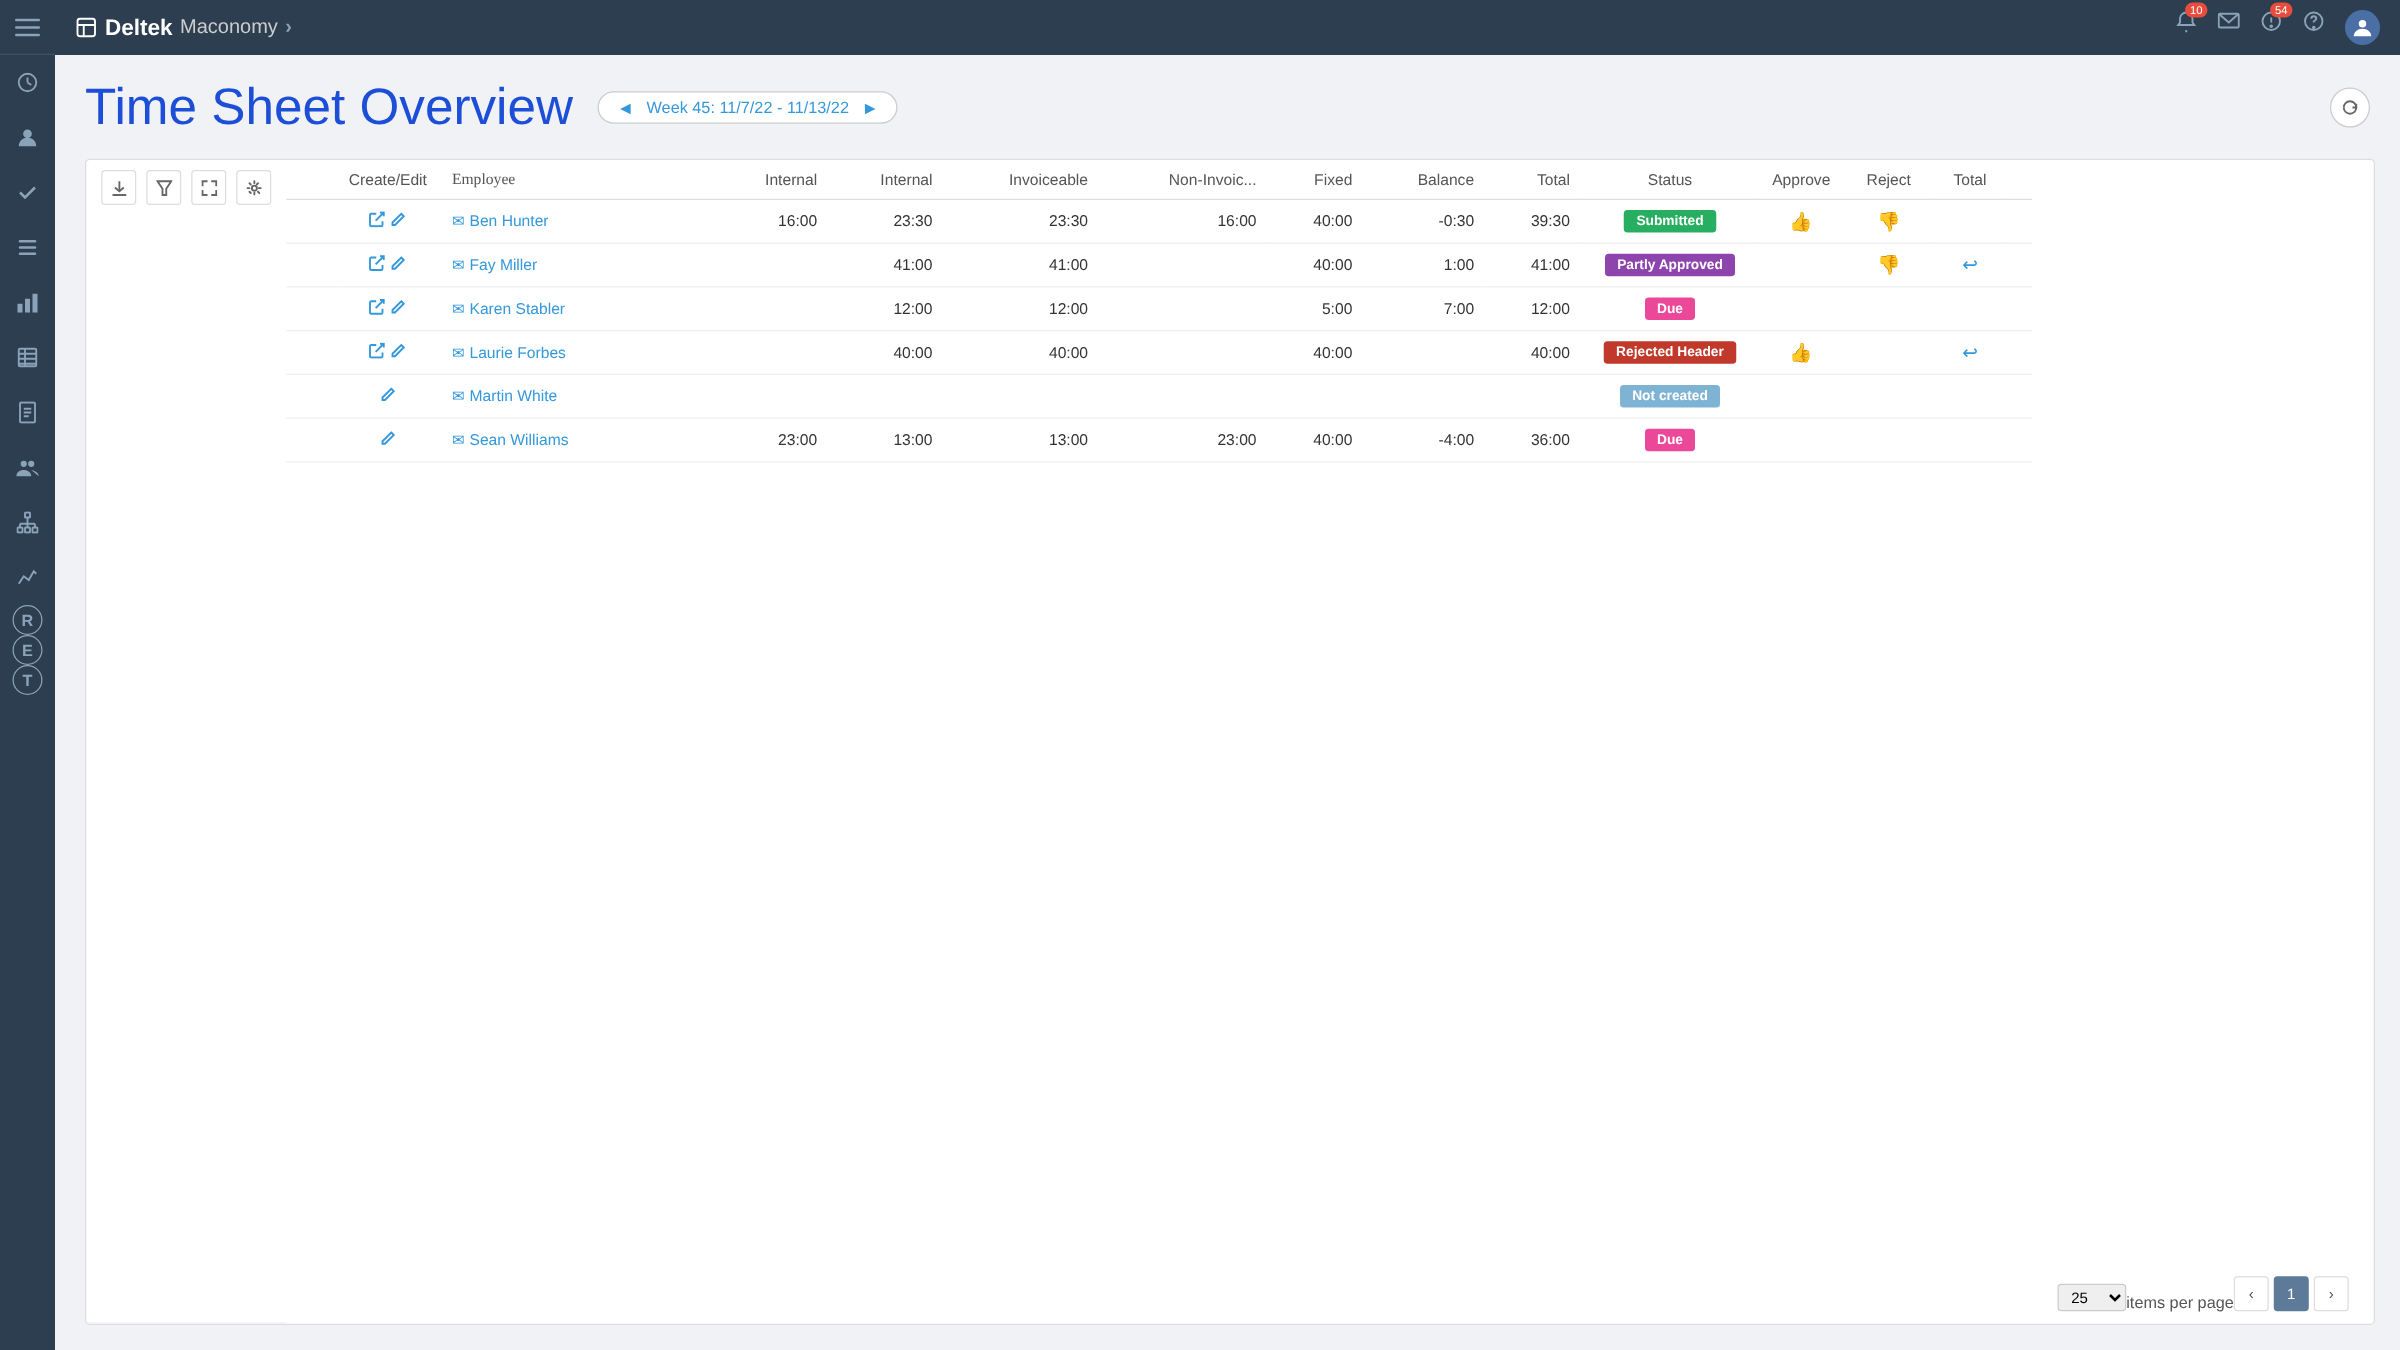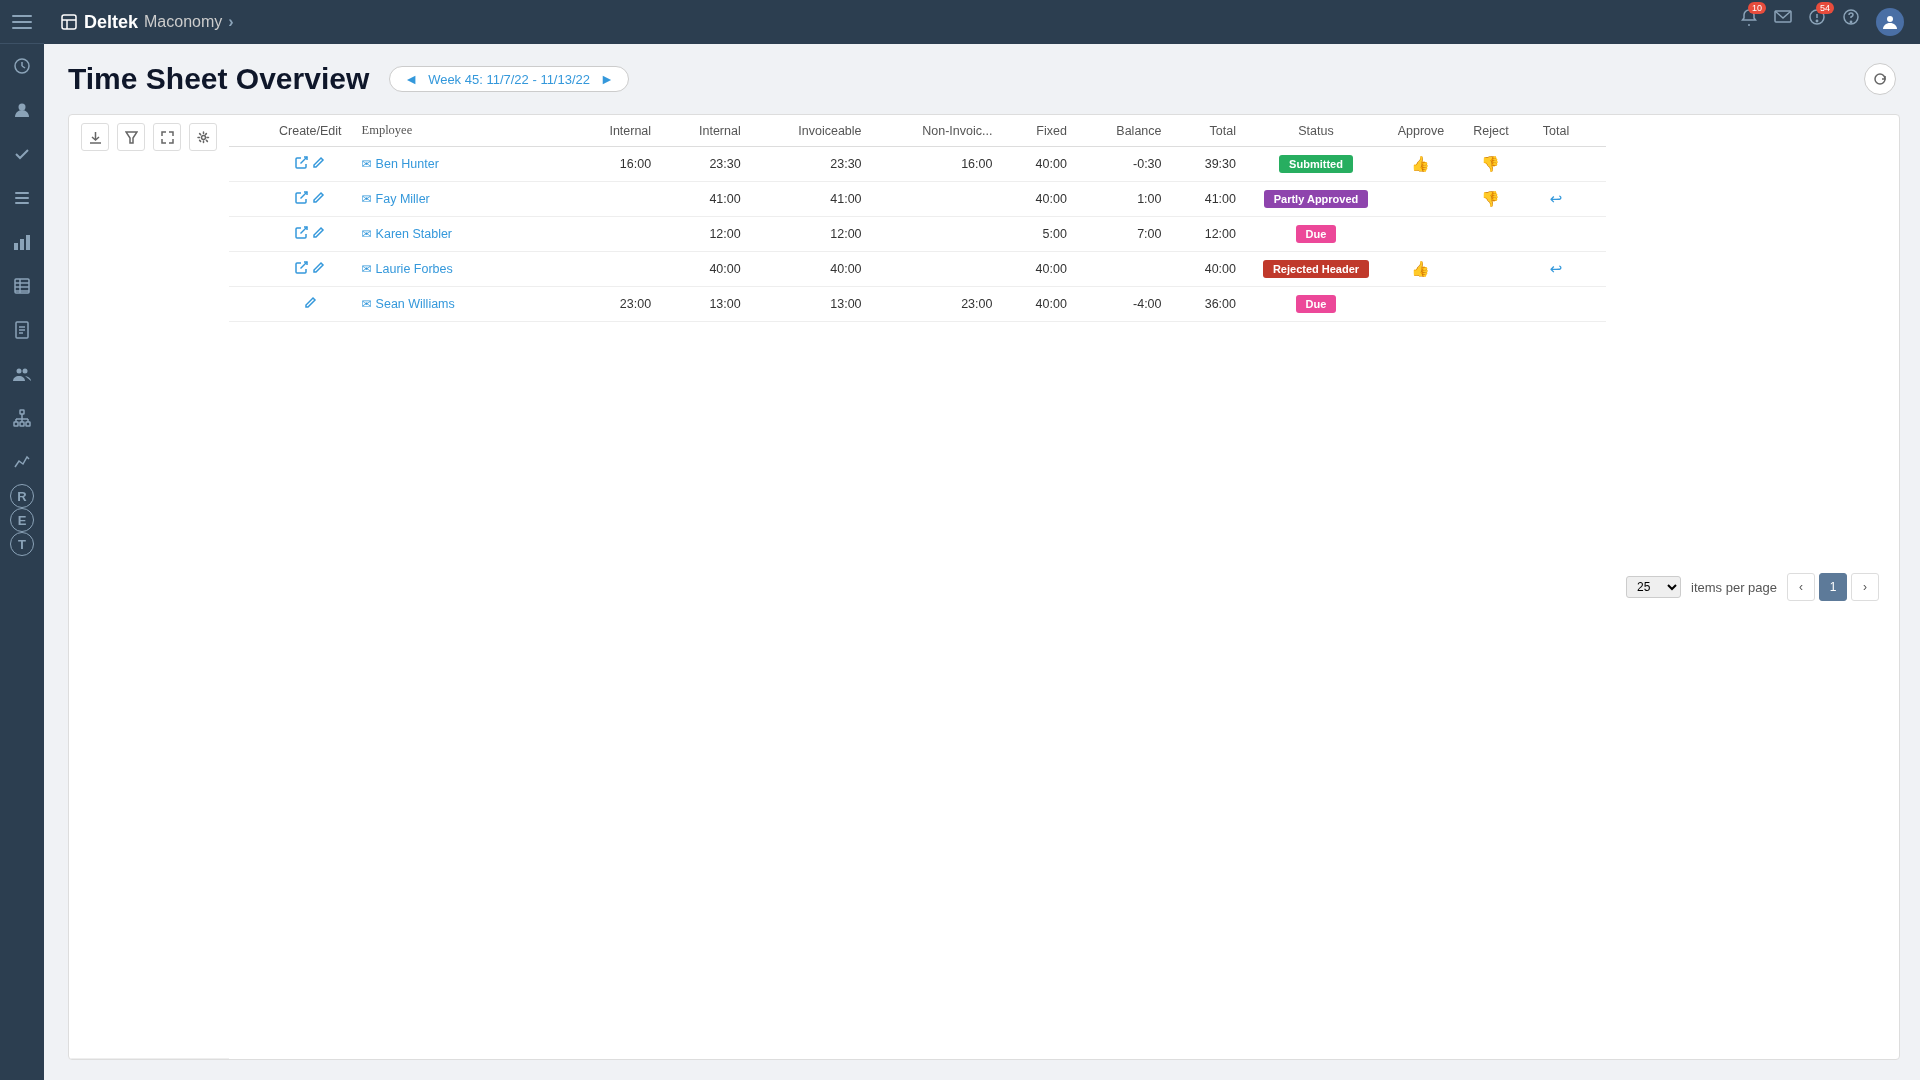--- a/index.html
+++ b/index.html
@@ -107,23 +107,23 @@
       background: #f0f2f5;
     }
     .page-header {
       display: flex;
       align-items: center;
       padding: 18px 24px;
       gap: 20px;
       background: #f0f2f5;
     }
     .page-title {
-      font-size: 30px;
-      color: #0f172a;
-      font-weight: 700;
+      font-size: 41px;
+      color: #1d4ed8;
+      font-weight: 400;
     }
     .week-selector {
       display: flex;
       align-items: center;
       border: 1px solid #ccc;
       border-radius: 20px;
       padding: 4px 14px;
       background: #fff;
       gap: 10px;
       cursor: pointer;
@@ -223,23 +223,22 @@
     .badge-rejected-header { background: #c0392b; }
 
     
     .thumb-up { color: #3498db; font-size: 15px; cursor: pointer; }
     .thumb-down { color: #e74c3c; font-size: 15px; cursor: pointer; }
     .undo-icon { color: #3498db; font-size: 15px; cursor: pointer; }
 
     
     .pagination-bar {
       display: flex;
-      align-items: center;
+      align-items: flex-end;
       padding: 10px 20px;
-      gap: 10px;
       font-size: 13px;
       color: #555;
     }
     .per-page-select {
       border: 1px solid #ccc;
       border-radius: 3px;
       padding: 2px 6px;
       font-size: 12px;
       cursor: pointer;
     }
@@ -565,20 +564,39 @@
               <td class="center"><span class="thumb-up">👍</span></td>
               <td class="center"></td>
               <td class="center"><span class="undo-icon">↩</span></td>
               <td></td>
             </tr>
             <tr>
               <td class="center"></td>
               <td class="center"><span><svg width="13" height="13" viewBox="0 0 13 13" fill="none" stroke="#3498db" stroke-width="1.5" style="cursor:pointer;">
                     <path d="M9 2l2 2-7 7H2v-2L9 2z"></path>
                   </svg></span></td>
+              <td class="left"><span style="color:#3498db; font-size:12px; margin-right:4px;">✉</span><a class="employee-link">Martin White</a></td>
+              <td></td>
+              <td></td>
+              <td></td>
+              <td></td>
+              <td></td>
+              <td></td>
+              <td></td>
+              <td class="center"><span class="badge-status badge-not-created">Not created</span></td>
+              <td class="center"></td>
+              <td class="center"></td>
+              <td class="center"></td>
+              <td></td>
+            </tr>
+            <tr>
+              <td class="center"></td>
+              <td class="center"><span><svg width="13" height="13" viewBox="0 0 13 13" fill="none" stroke="#3498db" stroke-width="1.5" style="cursor:pointer;">
+                    <path d="M9 2l2 2-7 7H2v-2L9 2z"></path>
+                  </svg></span></td>
               <td class="left"><span style="color:#3498db; font-size:12px; margin-right:4px;">✉</span><a class="employee-link">Sean Williams</a></td>
               <td>23:00</td>
               <td>13:00</td>
               <td>13:00</td>
               <td>23:00</td>
               <td>40:00</td>
               <td>-4:00</td>
               <td>36:00</td>
               <td class="center"><span class="badge-status badge-due">Due</span></td>
               <td class="center"></td>

